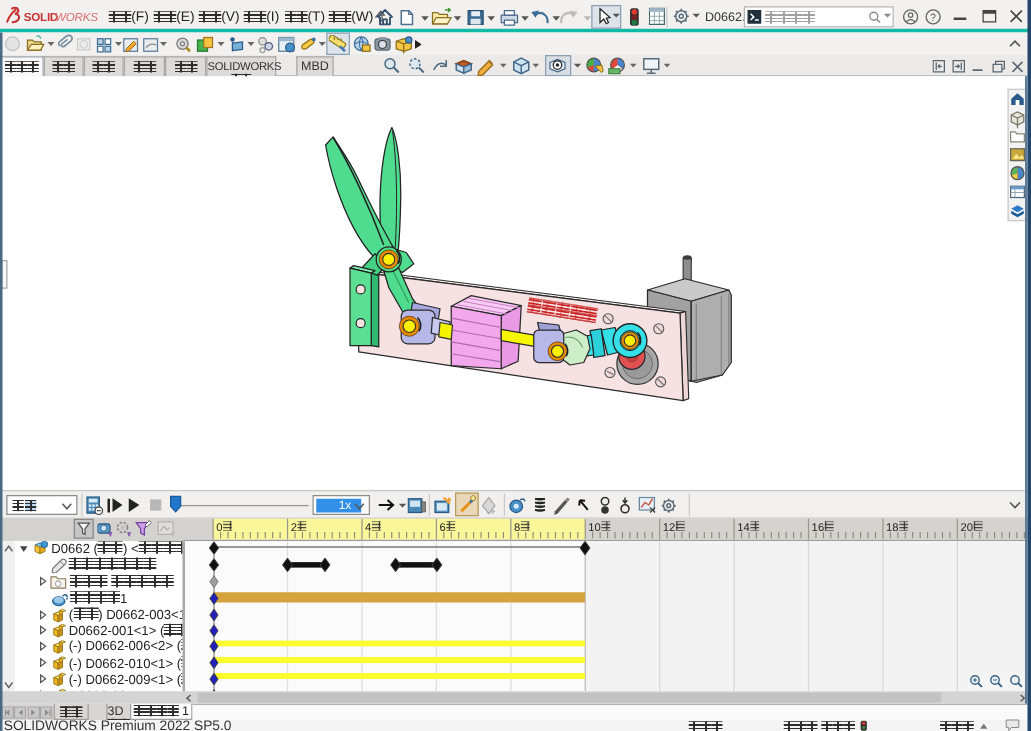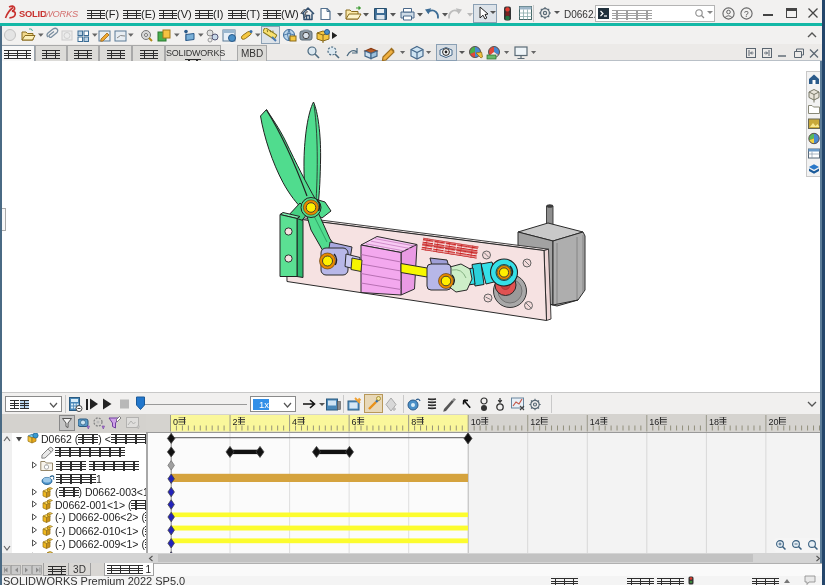--- a/index.html
+++ b/index.html
@@ -481,21 +481,21 @@
         <path d="M4 0.5 L12 6 L4 11.5 Z" fill="#222"></path>
       </g>
   <path d="M34 1.5 L42.5 7 L34 12.5 Z" fill="#222"></path>
   <rect x="51" y="2.5" width="9" height="9" fill="#b8b8b8"></rect>
  </svg>
  <svg class="abs" style="left:135px;top:2px" width="115" height="18" viewBox="0 0 115 18">
   <path d="M2 9.5 L112 9.5" stroke="#999" stroke-width="1"></path>
   <path d="M1.5 2 L9.5 2 L9.5 10 L5.5 14.5 L1.5 10 Z" fill="#2277cc" stroke="#1a5a9a"></path>
  </svg>
  <div class="abs" style="left:250px;top:3px;width:46px;height:16px;background:#fff;border:1px solid #8a8a8a">
-  <div class="abs" style="left:2px;top:1.5px;width:16px;height:11px;background:#3390e8;color:#fff;font-size:9.5px;padding:0 6px">1x</div>
+  <div class="abs" style="left:2px;top:1.5px;width:16px;height:11px;background:#3390e8;color:#fff;font-size:9.5px;padding:0 18px">1x</div>
   <svg class="abs" style="right:3px;top:5px" width="9" height="6" viewBox="0 0 9 6">
         <path d="M1 1 L4.5 5 L8 1" fill="none" stroke="#555" stroke-width="1.2"></path>
       </svg>
  </div>
  <svg class="abs" style="left:302px;top:6px" width="17" height="10" viewBox="0 0 17 10">
       <path d="M1 5 L12 5 M8 1 L12.5 5 L8 9" fill="none" stroke="#111" stroke-width="1.6"></path>
     </svg>
  <div class="abs" style="left:319px;top:10px;width:0;height:0;border:3px solid transparent;border-top-color:#555"></div>
  <svg class="abs" style="left:326px;top:4px" width="15" height="15" viewBox="0 0 15 15">
       <rect x="0.5" y="2" width="11" height="11" fill="#4a88b8" stroke="#2a5a80"></rect>
@@ -927,21 +927,21 @@
         <rect x="31.5" y="0.5" width="9" height="9"></rect>
       </g>
   <g fill="#8a8a8a">
         <path d="M6.5 2.5 l0 5 l-3 -2.5 Z M7.5 2.5 l-1 0 M3 2.5 l0.8 0 l0 5 l-0.8 0"></path>
         <path d="M17 2.5 l0 5 l-3 -2.5 Z"></path>
         <path d="M24 2.5 l0 5 l3 -2.5 Z"></path>
         <path d="M35 2.5 l0 5 l3 -2.5 Z M38.5 2.5 l0.8 0 l0 5 l-0.8 0"></path>
       </g>
  </svg>
  <div class="abs" style="left:43px;top:0px;width:28px;height:13px;background:#d9d7d4;border:1px solid #a0a0a0;border-top:none;text-align:center;padding-top:1px"><span class="k9"></span><span class="k9"></span></div>
- <div class="abs" style="left:68px;top:0px;width:23px;height:13px;background:#d9d7d4;border:1px solid #a0a0a0;border-top:none;text-align:center;padding-top:1px;font-size:10px;color:#333">3D <span class="k9"></span><span class="k9"></span></div>
+ <div class="abs" style="left:85px;top:0px;width:23px;height:13px;background:#d9d7d4;border:1px solid #a0a0a0;border-top:none;text-align:left;padding-top:1px;font-size:10px;color:#333">3D <span class="k9"></span><span class="k9"></span></div>
  <div class="abs" style="left:104px;top:0px;width:50px;height:13px;background:#fdfdfd;border:1px solid #a0a0a0;border-top:none;text-align:center;padding-top:1px;font-size:10px;color:#222"><span class="k9"></span><span class="k9"></span><span class="k9"></span><span class="k9"></span> 1</div>
  <div class="abs" style="left:154px;top:0px;width:671px;height:13px;background:#fafafa;border-top:1px solid #b0b0b0"></div>
 </div>
 <div class="abs" id="statusbar">
  <div class="abs" style="left:3px;top:-1px;font-size:11px;color:#333">SOLIDWORKS Premium 2022 SP5.0</div>
  <div class="abs" style="left:551px;top:0px"><span class="k9"></span><span class="k9"></span><span class="k9"></span></div>
  <div class="abs" style="left:627px;top:0px"><span class="k9"></span><span class="k9"></span><span class="k9"></span>&nbsp;<span class="k9"></span><span class="k9"></span><span class="k9"></span></div>
  <svg class="abs" style="left:688px;top:0px" width="6" height="9" viewBox="0 0 6 9">
       <rect x="0.5" y="0.5" width="5" height="8" rx="1.5" fill="#333"></rect>
       <circle cx="3" cy="2.5" r="1.3" fill="#e03a2f"></circle>

